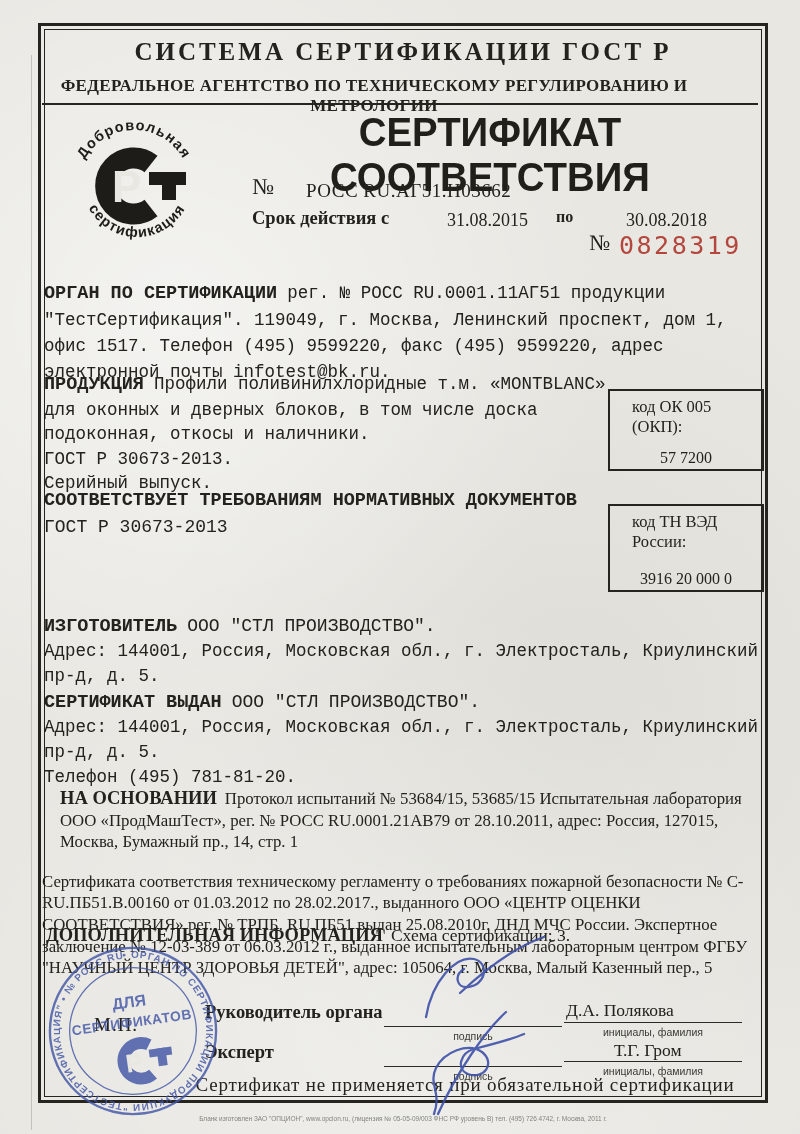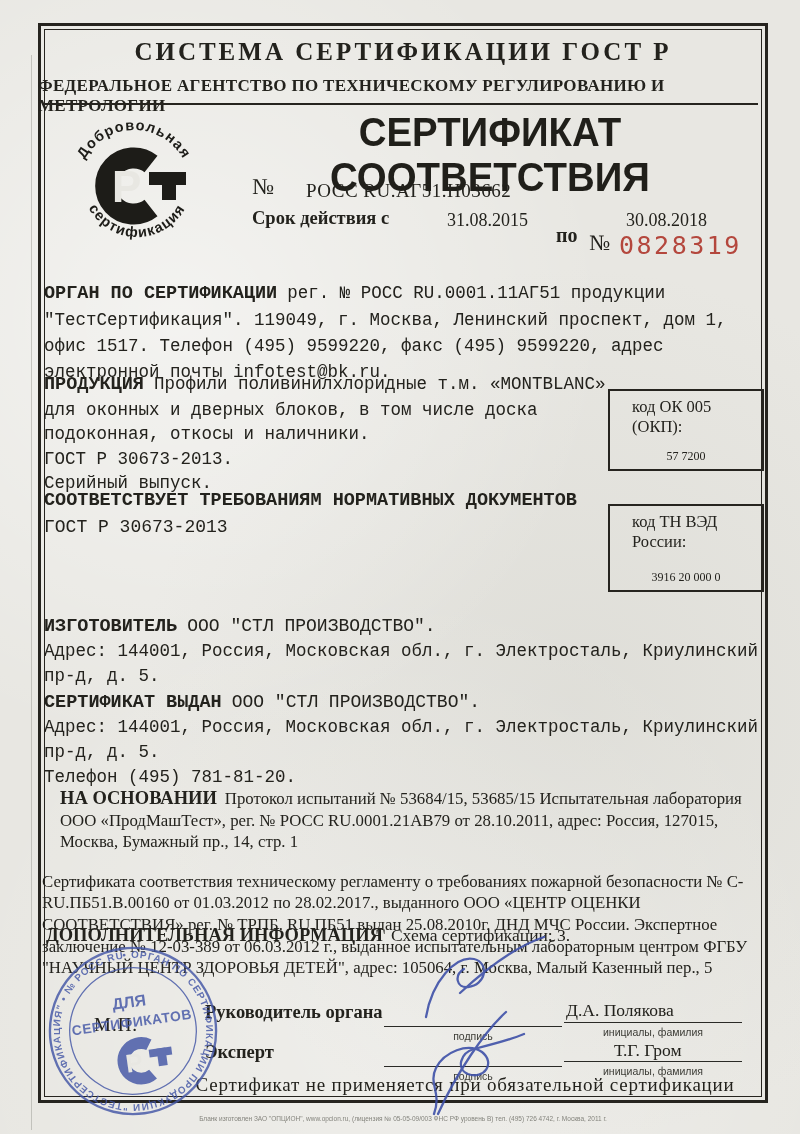--- a/index.html
+++ b/index.html
@@ -9,42 +9,42 @@
          radial-gradient(circle at 22% 28%, rgba(255,255,255,.5), rgba(255,255,255,0) 42%),
          radial-gradient(circle at 72% 62%, rgba(198,198,190,.28), rgba(198,198,190,0) 48%),
          radial-gradient(circle at 50% 90%, rgba(255,255,255,.3), rgba(255,255,255,0) 40%),
          #e8e7e2;}
   .page{position:relative;width:800px;height:1134px;}
   .scanline{position:absolute;left:31px;top:55px;width:1px;height:1075px;background:#a9a9a2;opacity:.6;}
   .frame{position:absolute;left:38px;top:23px;width:724px;height:1074px;border:3px solid #26241f;}
   .frame::before{content:"";position:absolute;inset:3px;border:1px solid #26241f;pointer-events:none;}
   .abs{position:absolute;}
   .hline1{left:38px;top:38px;width:730px;text-align:center;font-weight:bold;font-size:25px;letter-spacing:3px;}
-  .hline2{left:38px;top:76px;width:672px;font-weight:bold;font-size:17px;letter-spacing:.3px;}
+  .hline2{left:38px;top:76px;width:672px;text-align:center;font-weight:bold;font-size:17px;letter-spacing:.3px;}
   .hdivider{left:42px;top:103px;width:716px;height:2px;background:#26241f;}
   .logo{left:60px;top:110px;}
   .cert-title{left:212px;top:110px;width:556px;text-align:center;
       font-family:"Liberation Sans",sans-serif;font-weight:bold;font-size:40px;
       transform:scaleX(.96);transform-origin:center;color:#201f1a;}
   .no-label{left:252px;top:174px;font-size:23px;}
   .no-value{left:306px;top:180px;font-size:19px;letter-spacing:.5px;}
   .val-label{left:252px;top:208px;font-weight:bold;font-size:18.5px;}
   .val-from{left:447px;top:210px;font-size:18px;}
-  .val-to-label{left:556px;top:224px;font-weight:bold;font-size:20px;text-align:right;}
+  .val-to-label{left:556px;top:208px;font-weight:bold;font-size:16px;text-align:right;}
   .val-to{left:626px;top:210px;font-size:18px;}
   .blank-no-label{left:589px;top:230px;font-size:22px;}
   .blank-no-value{left:619px;top:231px;font-family:"DejaVu Sans Mono",monospace;
       font-size:25px;letter-spacing:2.5px;color:#b4473d;}
   .para{line-height:26px;font-size:17.5px;font-family:Liberation Mono, monospace;}
   .para b{font-size:18.5px;margin-right:10px;}
   .organ{left:44px;top:262px;width:716px;}
   .product{left:44px;top:372px;width:566px;line-height:24.5px;}
   .codebox{left:608px;border:2px solid #26241f;width:152px;font-size:16.5px;}
   .codebox .cb-label{padding:6px 4px 0 22px;}
-  .codebox .cb-value{text-align:center;font-size:12px;}
+  .codebox .cb-value{text-align:center;font-size:16px;}
   .box-okp{top:389px;height:78px;}
   .box-okp .cb-value{margin-top:12px;}
   .box-tnved{top:504px;height:84px;}
   .box-tnved .cb-value{margin-top:18px;}
   .conforms{left:44px;top:488px;width:560px;line-height:26px;}
   .manufacturer{left:44px;top:614px;width:716px;line-height:25px;}
   .issued{left:44px;top:690px;width:716px;line-height:25px;}
   .basis{left:42px;top:770px;width:720px;font-size:16.8px;line-height:21.6px;}
   .basis b{font-size:18.5px;margin-right:8px;}
   .additional{left:46px;top:925px;width:700px;font-size:17.5px;}

